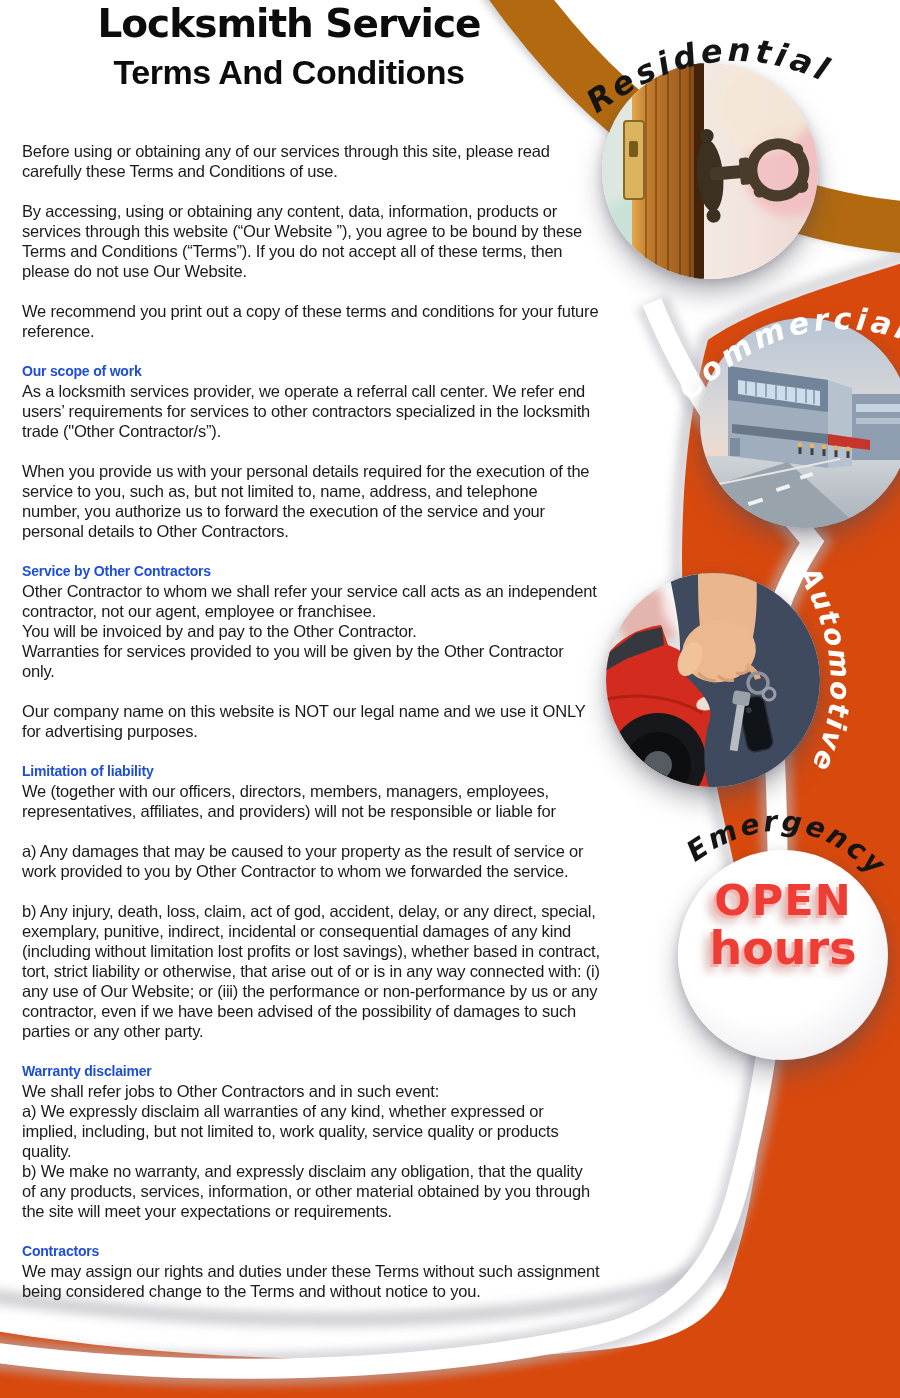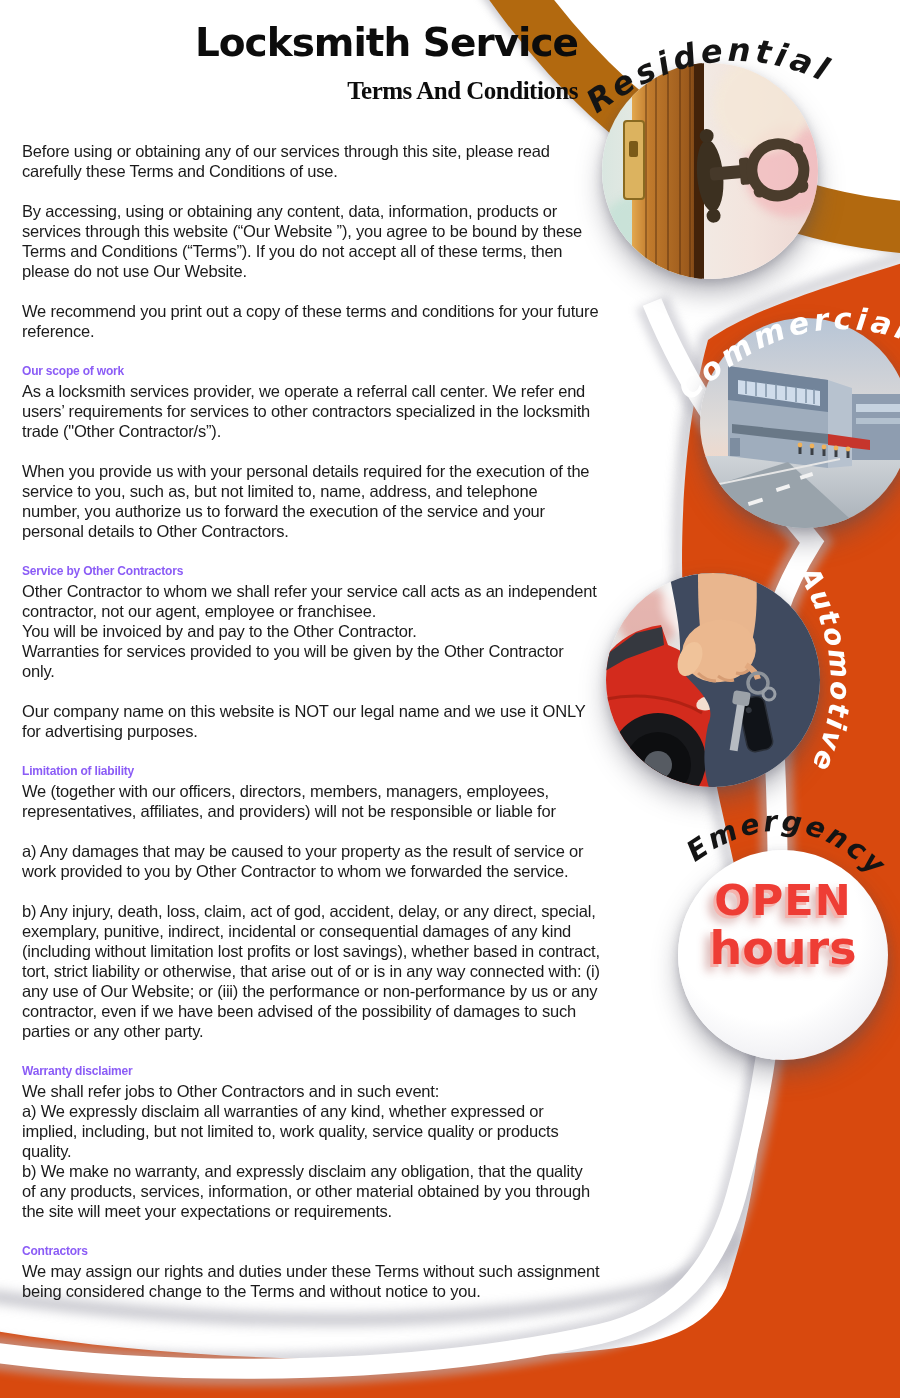--- a/index.html
+++ b/index.html
@@ -1,37 +1,37 @@
 <!DOCTYPE html>
 <html style="--orange: #d8490e; --crescent: #b2690f; --badge-red: #ee3d35;"><head>
 <meta charset="utf-8">
 <style>
   html,body{margin:0;padding:0;background:#ffffff;}
   #canvas{
     position:relative;width:900px;height:1398px;overflow:hidden;background:#fff;
     font-family:"Liberation Sans", sans-serif;color:#1b1b1b;
   }
   
-  #header{position:absolute;left:0;top:20px;width:578px;text-align:right;z-index:5;}
+  #header{position:absolute;left:0;top:1px;width:578px;text-align:center;z-index:5;}
   #header h1{
     margin:0;font-size:39px;line-height:46px;font-weight:bold;color:#0c0c0c;
     font-family:"DejaVu Sans", sans-serif;letter-spacing:-1px;
   }
   #header h2{
-    margin:10px 0 0;font-size:25px;line-height:30px;font-weight:bold;color:#0c0c0c;
-    font-family:Liberation Serif, serif;letter-spacing:-0.5px;
+    margin:10px 0 0;font-size:34px;line-height:30px;font-weight:bold;color:#0c0c0c;
+    font-family:Liberation Sans, sans-serif;letter-spacing:-0.5px;
   }
   
   #terms{position:absolute;left:22px;top:141px;width:578px;z-index:5;}
   #terms p{
     margin:0 0 20px;font-size:16.5px;line-height:20px;letter-spacing:-0.2px;
     white-space:pre-line;color:#1b1b1b;
   }
   #terms h3{
-    margin:0;font-size:12px;line-height:20px;font-weight:bold;color:#8b5cf6;letter-spacing:-0.2px;
+    margin:0;font-size:14px;line-height:20px;font-weight:bold;color:#1d4ed8;letter-spacing:-0.2px;
   }
   
   #bg{position:absolute;left:0;top:0;z-index:1;}
   .orange-fill{fill:var(--orange);}
   .crescent{stroke:var(--crescent);stroke-width:52;fill:none;}
   .shadow-stroke{stroke:#a6a6b0;fill:none;opacity:.65;}
   .white-band{stroke:#ffffff;stroke-width:20;fill:none;}
   .white-band-halo{stroke:#b9b9c2;stroke-width:34;fill:none;opacity:.55;}
   
   .circle{

